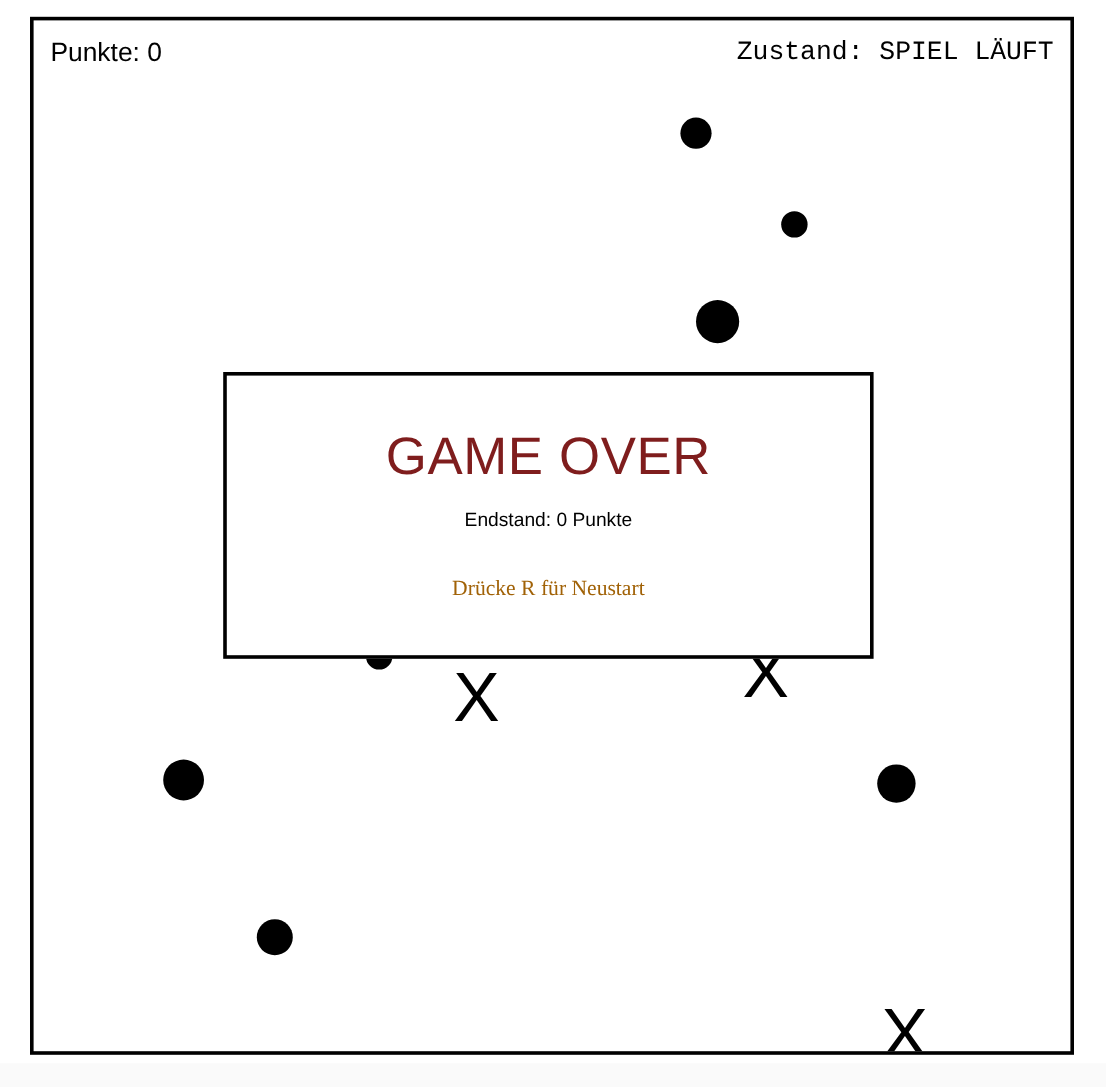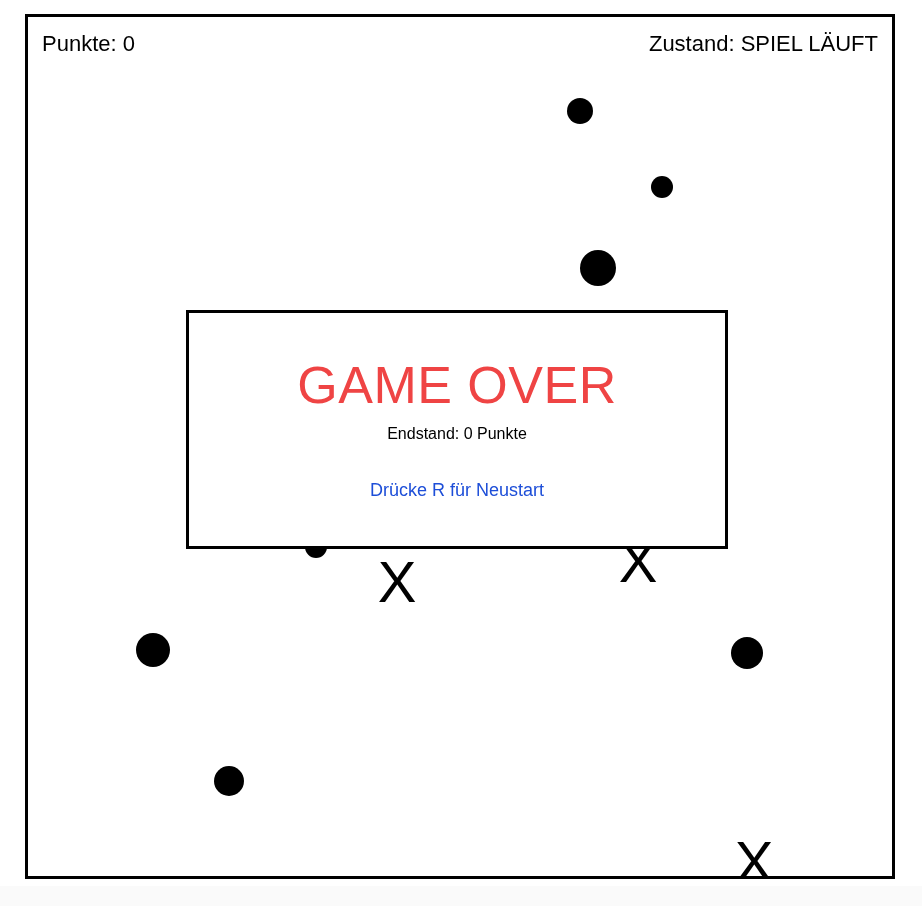--- a/index.html
+++ b/index.html
@@ -46,21 +46,21 @@
   
   .hud {
     position: absolute;
     top: 16px;
     font-size: 22px;
     color: #000000;
     white-space: nowrap;
     line-height: 1;
   }
   #hud-score { left: 14px; text-align: center; }
-  #hud-state { right: 14px; }
+  #hud-state { right: 14px; font-family: Liberation Mono, monospace; }
 
   
   .ball {
     position: absolute;
     background: #000000;
     border-radius: 50%;
   }
 
   
   .xmark {
@@ -82,40 +82,41 @@
     background: #ffffff;
     border: 3px solid #000000;
     box-sizing: border-box;
     z-index: 50;
     text-align: center;
   }
   #game-over-title {
     position: absolute;
     left: 0; right: 0;
     top: 46px;
-    font-size: 52px;
+    font-size: 44px;
     letter-spacing: 0.5px;
-    color: #ef4444;
+    color: #7f1d1d;
     line-height: 1;
   }
   #game-over-final-score {
     position: absolute;
     left: 0; right: 0;
     top: 113px;
     font-size: 16px;
     color: #000000;
     line-height: 1;
   }
   #game-over-restart-hint {
     position: absolute;
     left: 0; right: 0;
     top: 168px;
     font-size: 18px;
-    color: #1d4ed8;
+    color: #a16207;
     line-height: 1;
+    font-family: Liberation Serif, serif;
   }
 </style>
 </head>
 <body>
 
 <div id="page-backdrop"></div>
 <div id="page-white"></div>
 
 <div id="game-canvas">
 

